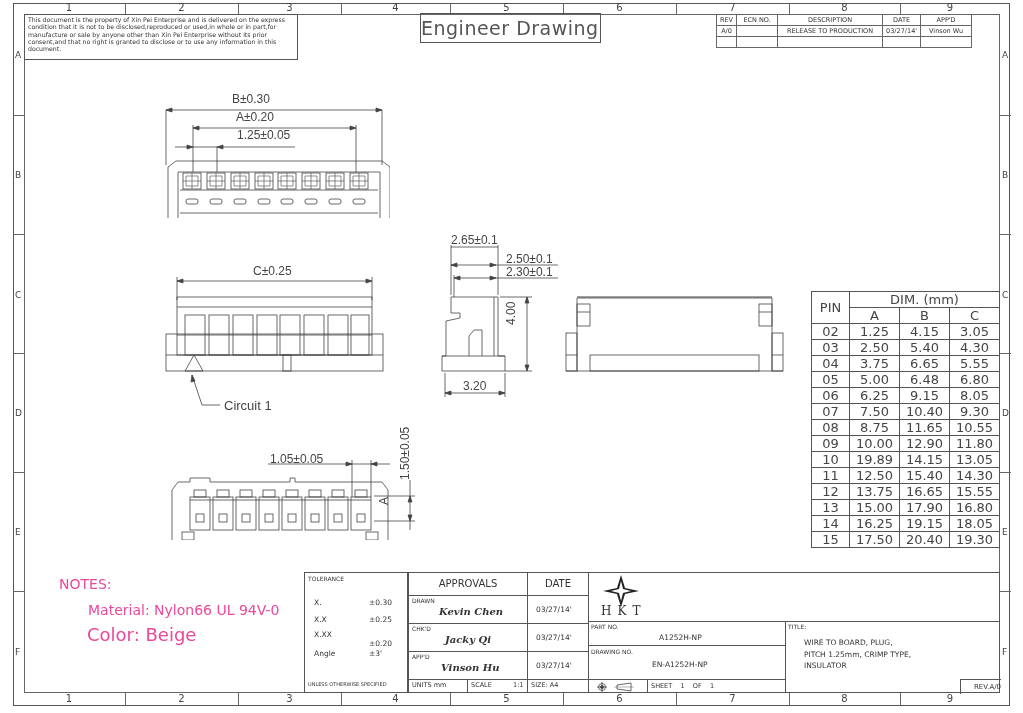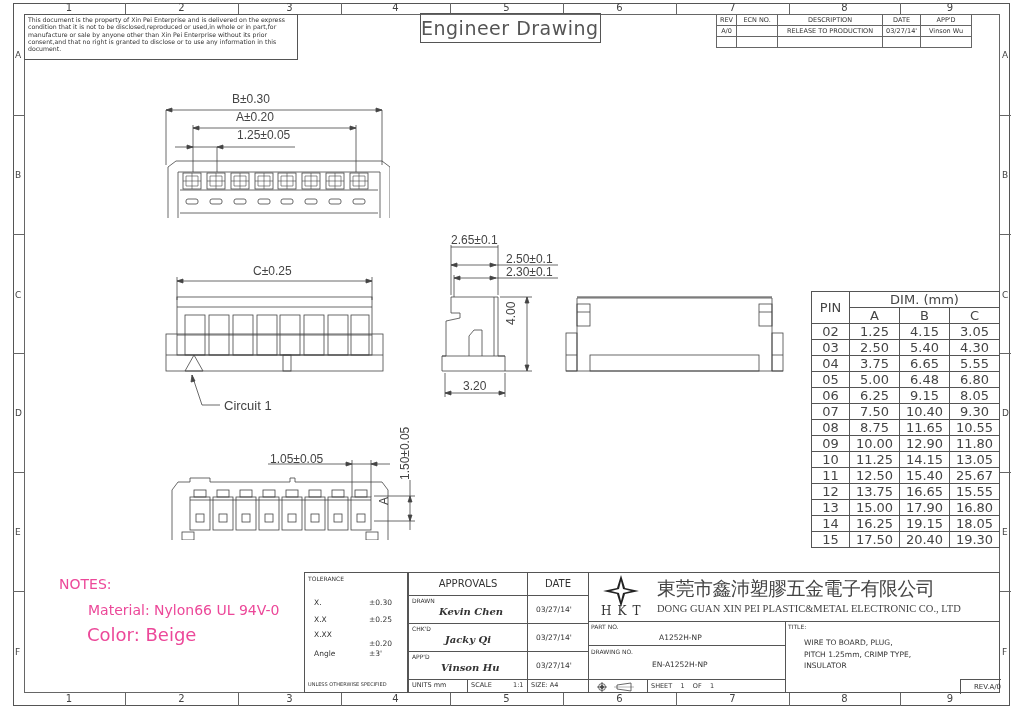--- a/index.html
+++ b/index.html
@@ -372,29 +372,29 @@
         <td>10.55</td>
       </tr>
   <tr>
         <td>09</td>
         <td>10.00</td>
         <td>12.90</td>
         <td>11.80</td>
       </tr>
   <tr>
         <td>10</td>
-        <td>11.25</td>
+        <td>19.89</td>
         <td>14.15</td>
         <td>13.05</td>
       </tr>
   <tr>
         <td>11</td>
         <td>12.50</td>
         <td>15.40</td>
-        <td>25.67</td>
+        <td>14.30</td>
       </tr>
   <tr>
         <td>12</td>
         <td>13.75</td>
         <td>16.65</td>
         <td>15.55</td>
       </tr>
   <tr>
         <td>13</td>
         <td>15.00</td>
@@ -462,22 +462,20 @@
   <div class="abs" style="left:0;top:106px;width:60px;border-top:1px solid #555"></div>
   <span class="abs small" style="left:3px;top:108px;font-size:6.5px">SIZE: A4</span>
 </div>
 
 <div class="tb" style="left:588px;top:572px;width:412px;height:50px">
   <svg style="left:12px;top:2px" width="40" height="32" viewBox="0 0 40 32">
     <polygon points="20,0 24,13 38,16 24,19 20,32 16,19 2,16 16,13" fill="#222"></polygon>
     <polygon points="20,6 22,14 30,16 22,18 20,26 18,18 10,16 18,14" fill="#fff"></polygon>
   </svg>
   <span class="abs" style="left:12px;top:31px;font-family:'DejaVu Serif',serif;font-size:12px;letter-spacing:6px;color:#333">HKT</span>
-  <span class="abs" style="left:68px;top:3px;font-family:'DejaVu Serif',serif;font-size:19px;color:#444;letter-spacing:-0.5px">東莞市鑫沛塑膠五金電子有限公司</span>
-  <span class="abs" style="left:68px;top:30px;font-family:'Liberation Serif',serif;font-size:10.5px;color:#444">DONG GUAN XIN PEI PLASTIC&amp;METAL ELECTRONIC CO., LTD</span>
 </div>
 
 <div class="tb" style="left:588px;top:621px;width:198px;height:25px">
   <span class="abs tiny" style="left:2px;top:1px">PART NO.</span>
   <span class="abs small" style="left:70px;top:11px">A1252H-NP</span>
 </div>
 <div class="tb" style="left:588px;top:645px;width:198px;height:35px">
   <span class="abs tiny" style="left:2px;top:2px">DRAWING NO.</span>
   <span class="abs small" style="left:63px;top:14px">EN-A1252H-NP</span>
 </div>

